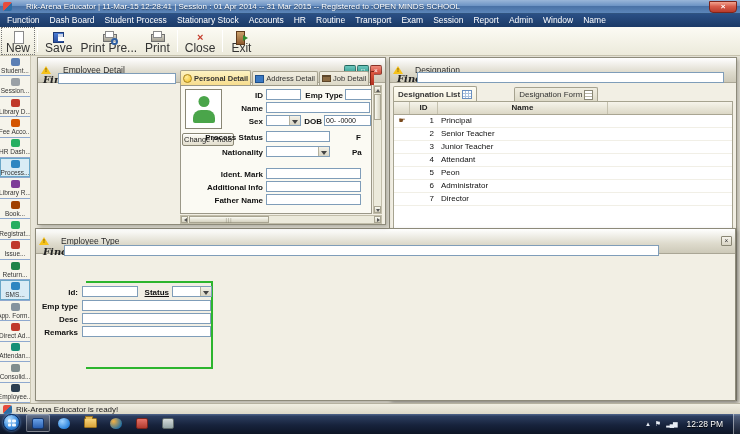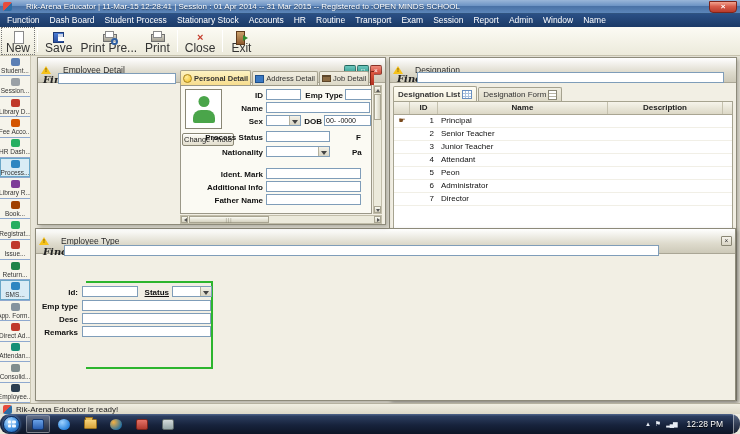--- a/index.html
+++ b/index.html
@@ -91,21 +91,21 @@
 .drow{border-bottom:1px solid #f1efe6;}
 .c{font-size:8px;color:#111;line-height:12px;overflow:hidden;}
 .c.id{text-align:right;padding-right:4px;}
 .c.nm{padding-left:3px;}
 .c.hand{text-align:center;font-size:8px;color:#7a4b1e;}
 .greenbox{position:absolute;border:2px solid #2db52d;border-left:none;}
 
 #statusbar{position:absolute;left:0;top:403px;width:740px;height:11px;background:linear-gradient(#f0eee2,#ddd9c8);border-top:1px solid #b5b1a0;display:flex;align-items:center;gap:4px;padding:0 3px;z-index:50;}
 .stext{font-size:8px;color:#222;white-space:nowrap;}
 
-#taskbar{position:absolute;left:0;top:414px;width:740px;height:20px;background:linear-gradient(#50668c 0%,#2c3d5e 12%,#17233c 55%,#0d1526 100%);display:flex;align-items:center;padding-left:3px;gap:2px;z-index:60;border-radius:9px;}
+#taskbar{position:absolute;left:0;top:414px;width:740px;height:20px;background:linear-gradient(#50668c 0%,#2c3d5e 12%,#17233c 55%,#0d1526 100%);display:flex;padding-left:3px;gap:2px;z-index:60;}
 .orb{width:17px;height:17px;border-radius:50%;background:radial-gradient(circle at 35% 30%,#b9e0ff,#3f8fe0 55%,#114a96);border:1px solid #0a2c5e;position:relative;flex:0 0 auto;margin-right:4px;box-shadow:0 0 3px rgba(120,180,255,.8);}
 .flag{position:absolute;left:50%;top:50%;transform:translate(-50%,-50%);width:8px;height:7px;display:grid;grid-template-columns:1fr 1fr;grid-template-rows:1fr 1fr;gap:1px;}
 .flag div{background:rgba(255,255,255,.92);border-radius:1px;}
 .tk{width:24px;height:18px;border-radius:2px;display:flex;align-items:center;justify-content:center;flex:0 0 auto;}
 .tk.run{background:linear-gradient(rgba(255,255,255,.25),rgba(255,255,255,.08));border:1px solid rgba(255,255,255,.3);}
 .tkic{width:12px;height:11px;border-radius:2px;}
 .tkic.circ{border-radius:50%;}
 .fold{width:13px;height:10px;background:linear-gradient(#f7d37a,#d9a43a);border:1px solid #9a7220;border-radius:1px;position:relative;}
 .fold::before{content:"";position:absolute;left:0;top:-3px;width:6px;height:2px;background:#e6bc55;border:1px solid #9a7220;border-bottom:none;}
 .tray{margin-left:auto;display:flex;align-items:center;gap:5px;height:100%;}
@@ -320,36 +320,35 @@
     </div>
   </div>
 
   <div class="win" style="left:358px;top:1px;width:348px;height:344px;z-index:1;">
     <div class="wtitle">
       <div class="warn"></div>
       <span class="wtext">Designation</span>
     </div>
     <span class="findlbl" style="left:7px;top:15px;">Find</span>
     <input class="input" style="left: 27px; top: 14px; width: 307px;">
-    <div class="tabs" style="left:3px;top:28px;">
+    <div class="tabs" style="left:3px;top:28px;gap:36px;">
       <div class="tab active">
         <span>Designation List</span>
         <div class="grid-ic"></div>
       </div>
       <div class="tab">
         <span>Designation Form</span>
         <div class="form-ic"></div>
       </div>
     </div>
     <div class="dlist" style="left:3px;top:43px;width:340px;height:296px;">
       <div class="dhead">
         <div class="hc"></div>
         <div class="hc">ID</div>
         <div class="hc">Name</div>
-        <div class="hc">Description</div>
         <div class="hc" style="border-right:none;"></div>
       </div>
       <div class="drow">
         <div class="c hand">☛</div>
         <div class="c id">1</div>
         <div class="c nm">Principal</div>
         <div class="c"></div>
           <div class="c"></div>
       </div>
       <div class="drow">

